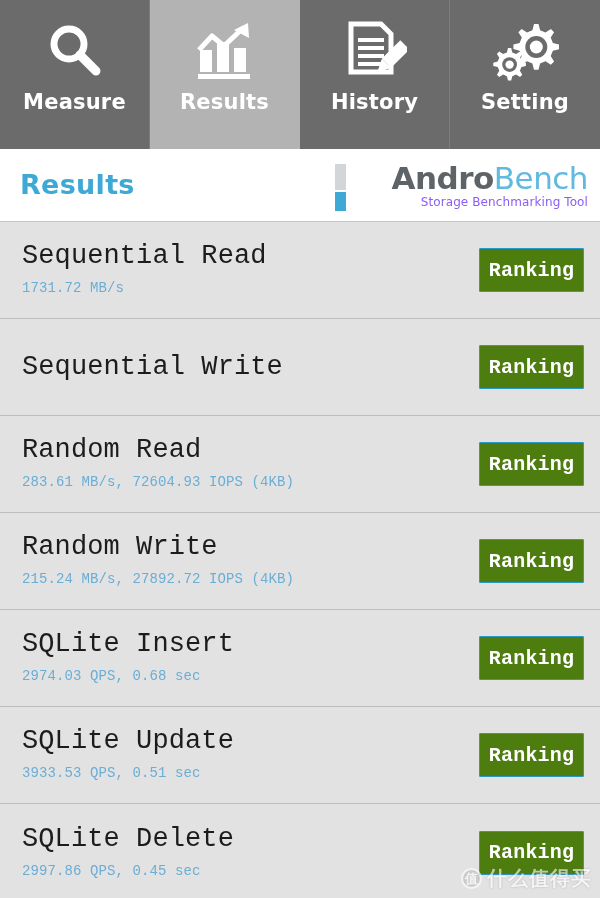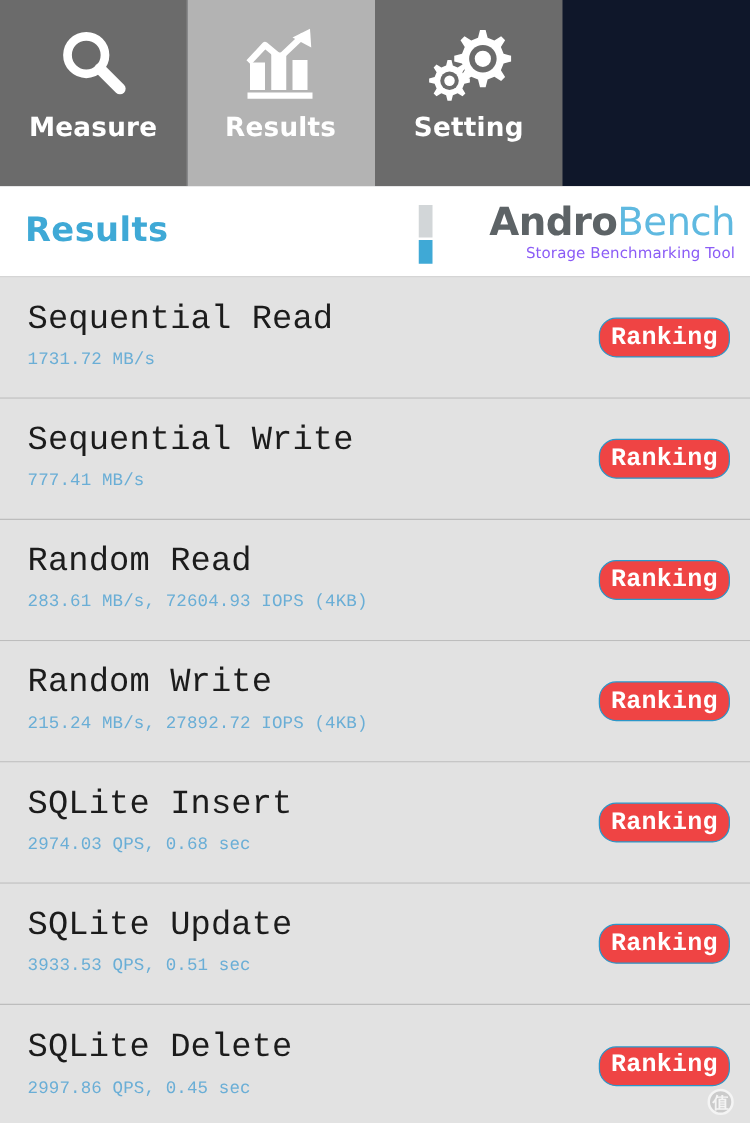--- a/index.html
+++ b/index.html
@@ -129,24 +129,24 @@
     font-size: 14px;
     color: #6aaed6;
     line-height: 26px;
     letter-spacing: 0.1px;
     margin-top: 2px;
     white-space: nowrap;
   }
   .ranking-btn {
     flex: 0 0 auto;
     width: 105px;
-    height: 32px;
-    background: #ef4444;
+    height: 44px;
+    background: #4d7c0f;
     border: 1px solid #2b97c9;
-    border-radius: 14px;
+    border-radius: 1px;
     color: #ffffff;
     font-size: 20px;
     font-weight: bold;
     display: flex;
     align-items: center;
     justify-content: center;
     letter-spacing: 0.2px;
     cursor: pointer;
   }
 
@@ -204,20 +204,36 @@
         <rect x="25" y="22" width="12" height="30" fill="#ffffff"></rect>
         <rect x="42" y="28" width="12" height="24" fill="#ffffff"></rect>
         <rect x="6" y="54" width="52" height="5" fill="#ffffff"></rect>
         <polyline points="7,30 20,16 32,26 51,8" fill="none" stroke="#ffffff" stroke-width="5" stroke-linejoin="round"></polyline>
         <polygon points="56,3 57,18 42,10" fill="#ffffff"></polygon>
       </svg>
     </span>
     <span class="tab-label">Results</span>
   </div>
 
+  <div class="tab">
+    <span class="tab-icon">
+      <svg width="64" height="62" viewBox="0 0 64 62">
+        <path d="M8 4 h30 l10 10 v38 h-40 z" fill="none" stroke="#ffffff" stroke-width="5"></path>
+        <rect x="15" y="18" width="26" height="4" fill="#ffffff"></rect>
+        <rect x="15" y="26" width="26" height="4" fill="#ffffff"></rect>
+        <rect x="15" y="34" width="26" height="4" fill="#ffffff"></rect>
+        <rect x="15" y="42" width="26" height="4" fill="#ffffff"></rect>
+        <g transform="rotate(45 46 40)">
+          <rect x="40" y="18" width="13" height="26" fill="#ffffff"></rect>
+          <polygon points="40,44 53,44 46.5,57" fill="#ffffff"></polygon>
+        </g>
+      </svg>
+    </span>
+    <span class="tab-label">History</span>
+  </div>
 
   <div class="tab">
     <span class="tab-icon">
       <svg width="68" height="62" viewBox="0 0 68 62">
         <g fill="#ffffff">
           <path d="M43 4 l4.5 0 1.6 6.2 5.4 2.2 5.4-3.4 3.2 3.2-3.4 5.4 2.2 5.4 6.2 1.6 0 4.5-6.2 1.6-2.2 5.4 3.4 5.4-3.2 3.2-5.4-3.4-5.4 2.2-1.6 6.2-4.5 0-1.6-6.2-5.4-2.2-5.4 3.4-3.2-3.2 3.4-5.4-2.2-5.4-6.2-1.6 0-4.5 6.2-1.6 2.2-5.4-3.4-5.4 3.2-3.2 5.4 3.4 5.4-2.2z"></path>
           <circle cx="45.3" cy="27" r="11" fill="#6b6b6b"></circle>
           <circle cx="45.3" cy="27" r="6.5" fill="#ffffff"></circle>
           <path d="M17 28 l3.2 0 1.1 4.4 3.8 1.6 3.9-2.4 2.3 2.3-2.4 3.9 1.6 3.8 4.4 1.1 0 3.2-4.4 1.1-1.6 3.8 2.4 3.9-2.3 2.3-3.9-2.4-3.8 1.6-1.1 4.4-3.2 0-1.1-4.4-3.8-1.6-3.9 2.4-2.3-2.3 2.4-3.9-1.6-3.8-4.4-1.1 0-3.2 4.4-1.1 1.6-3.8-2.4-3.9 2.3-2.3 3.9 2.4 3.8-1.6z"></path>
           <circle cx="18.6" cy="44.6" r="7.4" fill="#6b6b6b"></circle>
@@ -250,21 +266,20 @@
     <div class="result-row">
       <div class="result-texts">
         <div class="result-name">Sequential Read</div>
         <div class="result-value">1731.72 MB/s</div>
       </div>
       <div class="ranking-btn">Ranking</div>
     </div>
     <div class="result-row">
       <div class="result-texts">
         <div class="result-name">Sequential Write</div>
-        <div class="result-value">777.41 MB/s</div>
       </div>
       <div class="ranking-btn">Ranking</div>
     </div>
     <div class="result-row">
       <div class="result-texts">
         <div class="result-name">Random Read</div>
         <div class="result-value">283.61 MB/s, 72604.93 IOPS (4KB)</div>
       </div>
       <div class="ranking-btn">Ranking</div>
     </div>
@@ -293,13 +308,14 @@
       <div class="result-texts">
         <div class="result-name">SQLite Delete</div>
         <div class="result-value">2997.86 QPS, 0.45 sec</div>
       </div>
       <div class="ranking-btn">Ranking</div>
     </div>
   </div>
 
 <div class="watermark">
   <span class="watermark-badge">值</span>
+  <span class="watermark-text">什么值得买</span>
 </div>
 
 </body></html>

